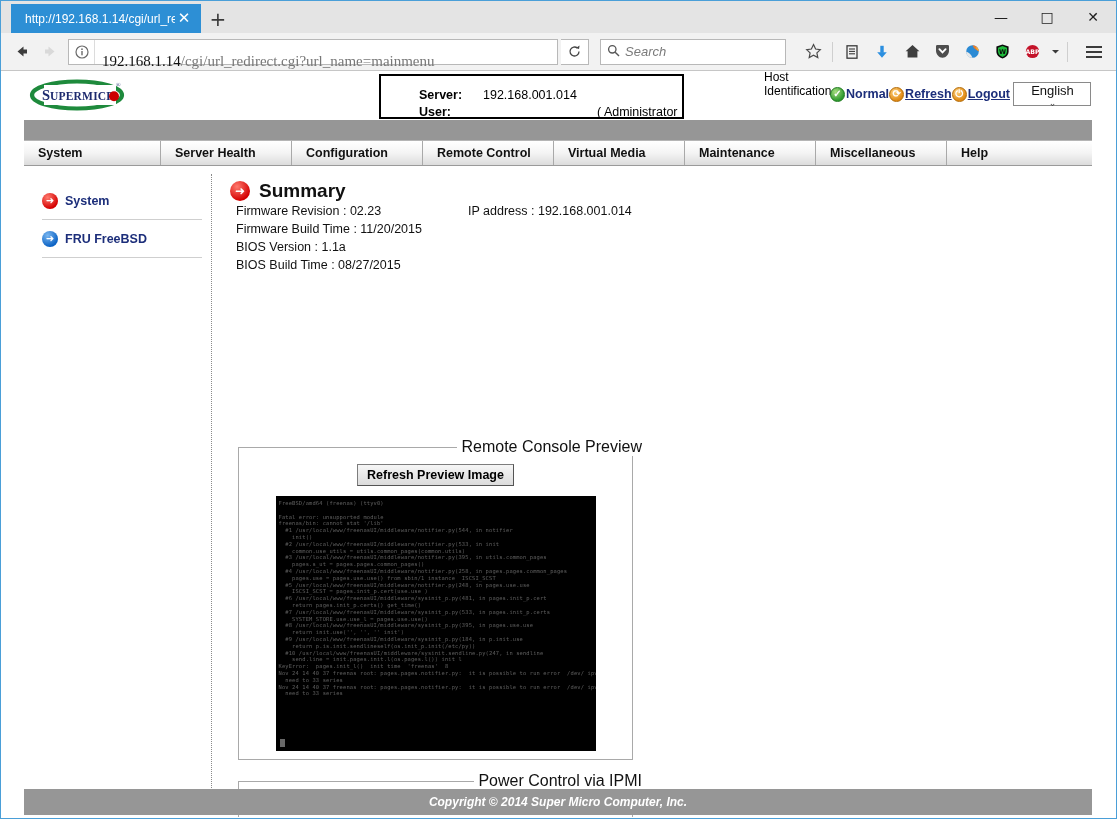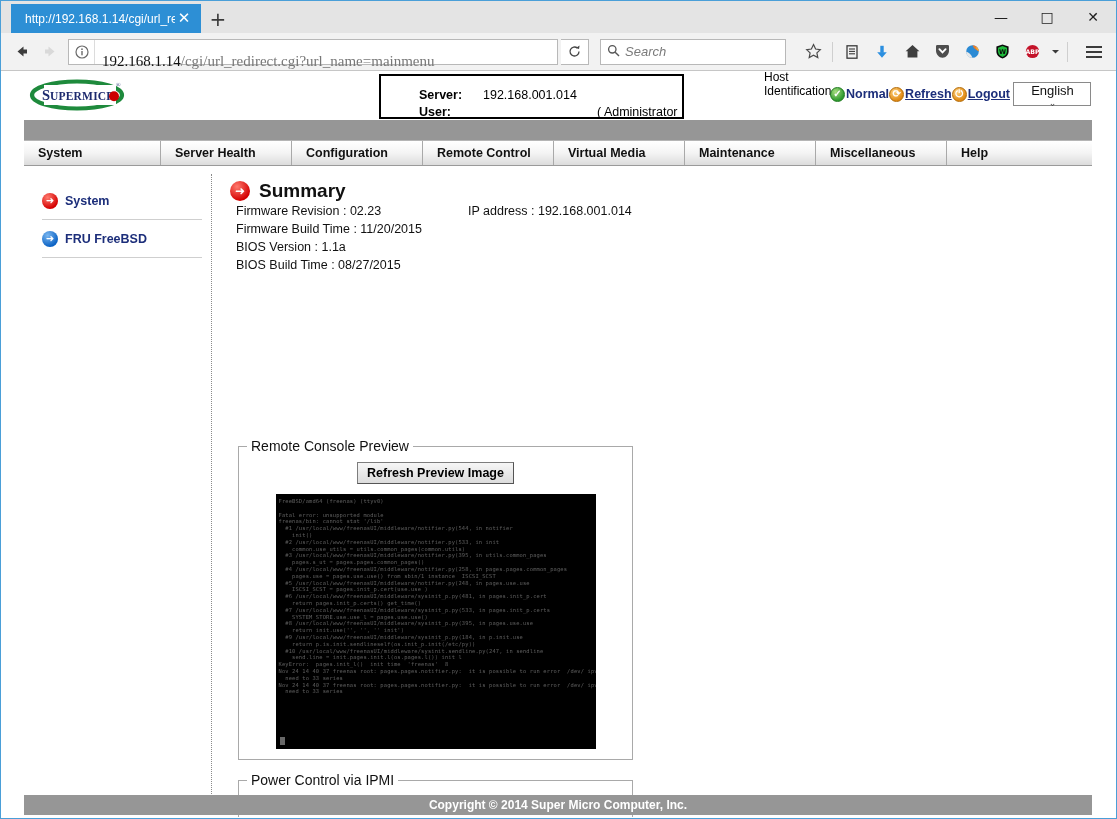--- a/index.html
+++ b/index.html
@@ -302,24 +302,25 @@
     color: #111;
     line-height: 18px;
   }
 
   fieldset.box {
     border: 1px solid #a9a9a9;
     margin: 0;
     padding: 0;
   }
   fieldset.box legend {
-    font-size: 14px;
+    font-size: 16px;
     color: #111;
     padding: 0 4px;
-    margin-left: 8px;
+    margin-left: 14px;
+    text-align: right;
   }
 
   .preview-box {
     position: absolute;
     left: 8px; top: 258px;
     width: 395px; height: 322px;
   }
   .refresh-btn {
     display: block;
     margin: 8px auto 0 auto;
@@ -367,26 +368,26 @@
   .power-status {
     text-align: center;
     color: #0a8a0a;
     font-size: 12.5px;
     margin-top: 10px;
   }
 
   .footer {
     position: absolute;
     left: 22px; bottom: 2px;
-    width: 1068px; height: 20px;
+    width: 1068px; height: 26px;
     background: #969696;
     color: #ffffff;
     font-size: 12px;
     font-weight: bold;
-    display: flex; align-items: center; justify-content: center;
+    display: flex; align-items: center; justify-content: center; font-style: italic;
   }
 </style>
 </head>
 <body>
 
 <div class="window">
 
   <div class="titlebar">
     <div class="tabstrip">
       <div class="tab">

